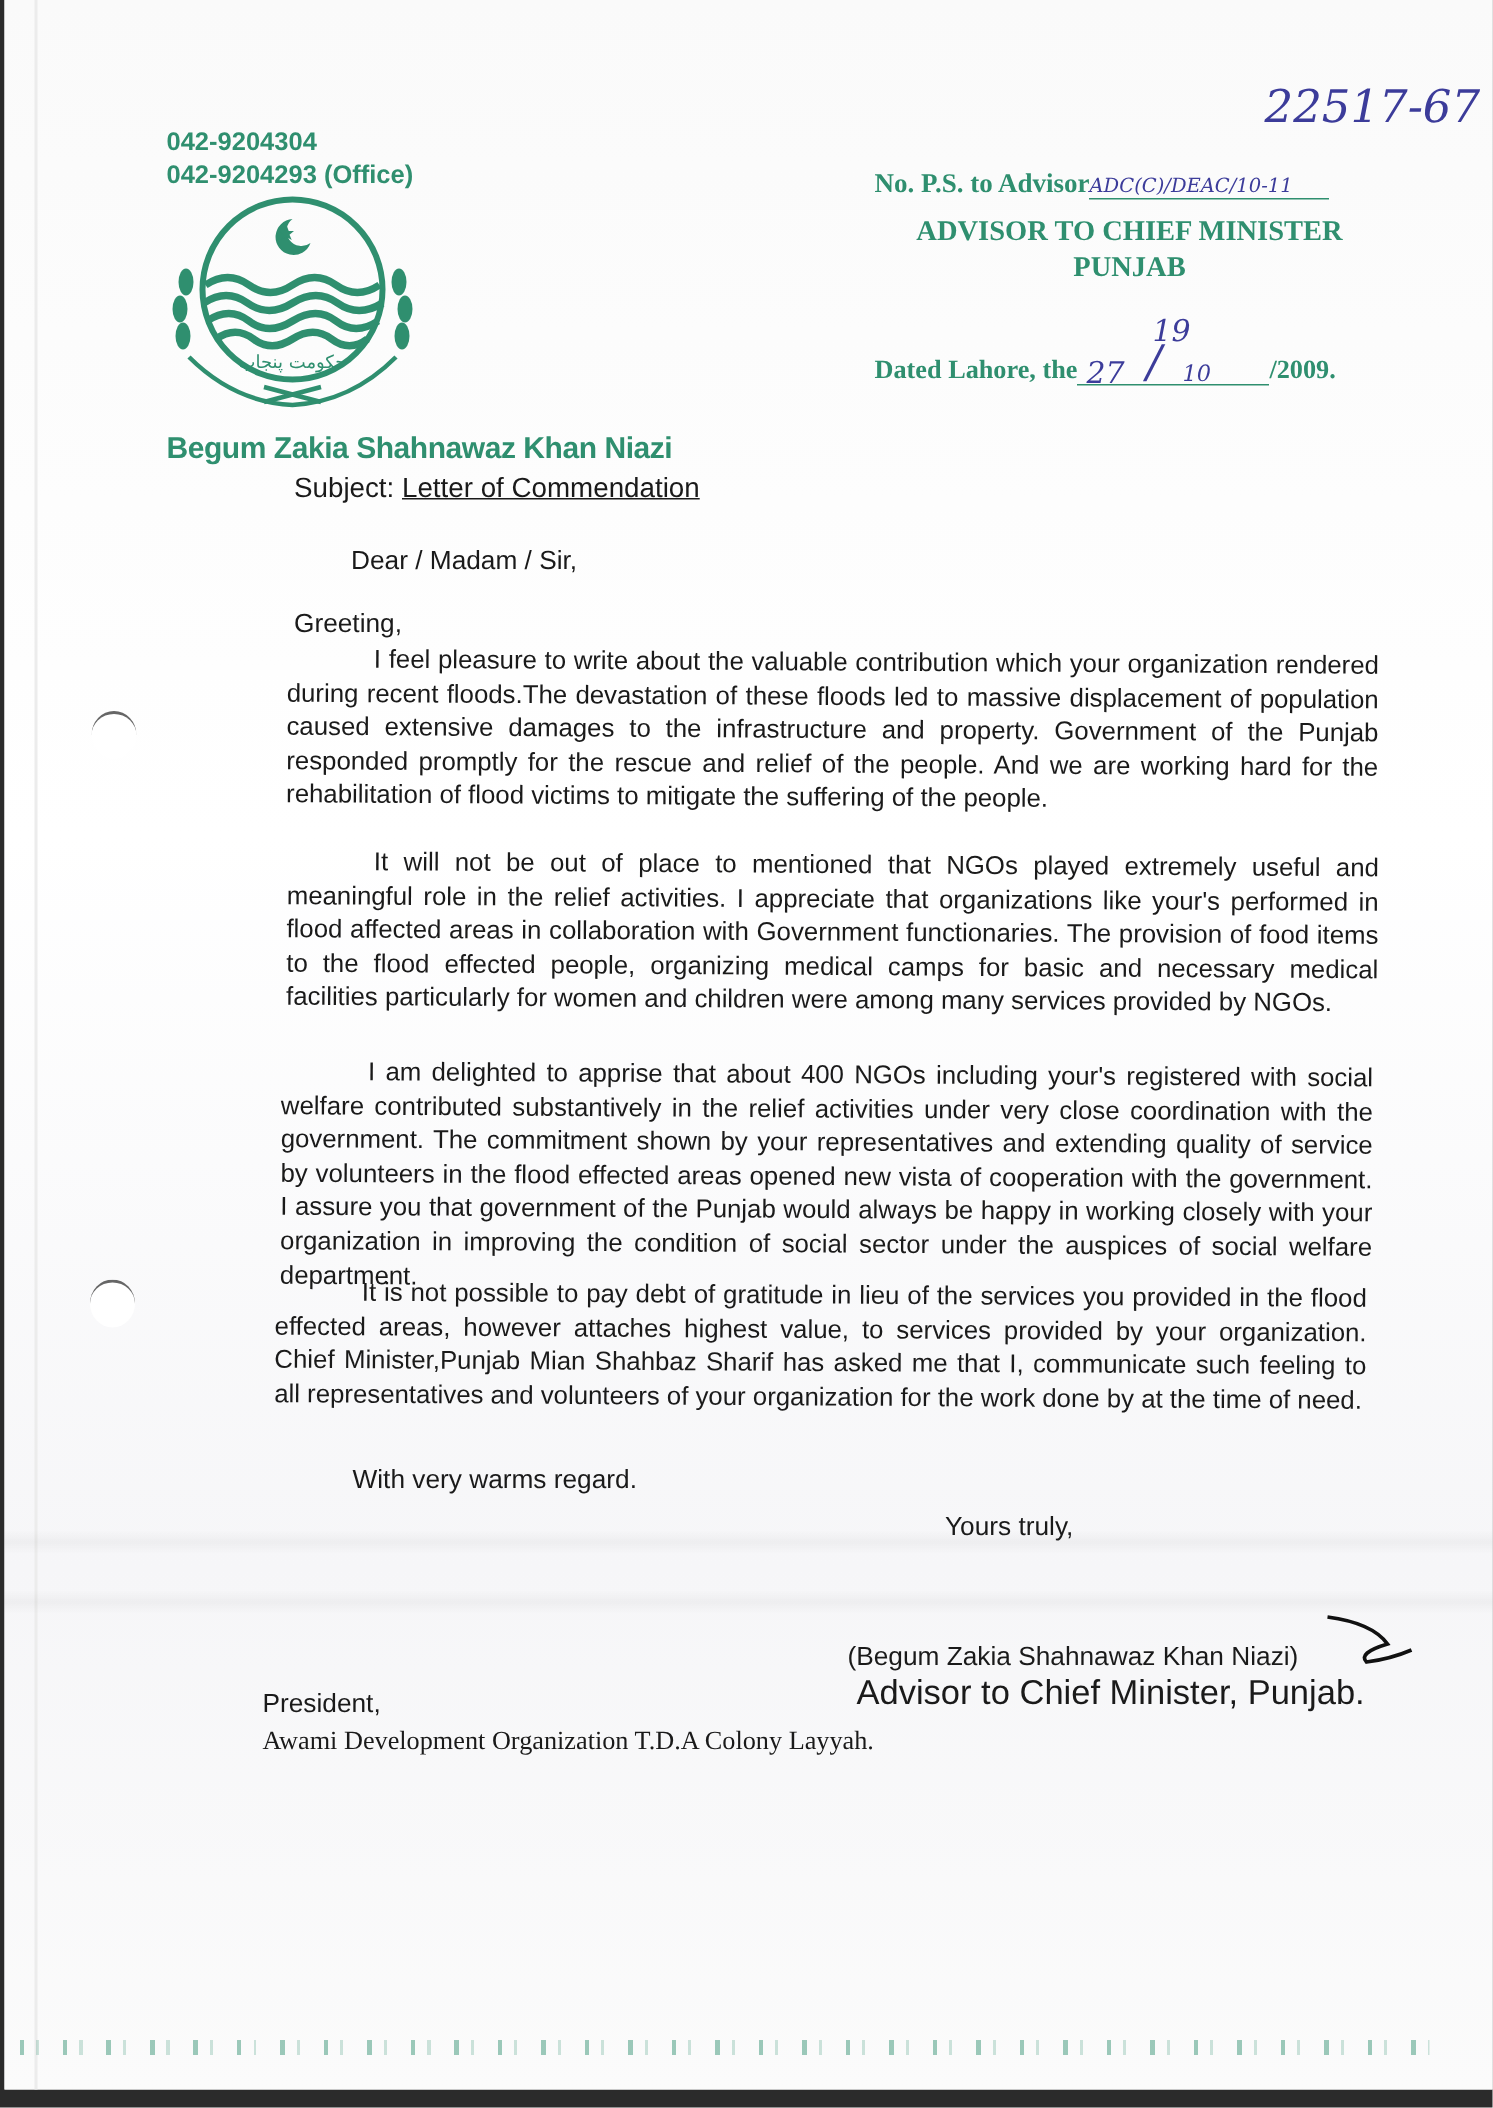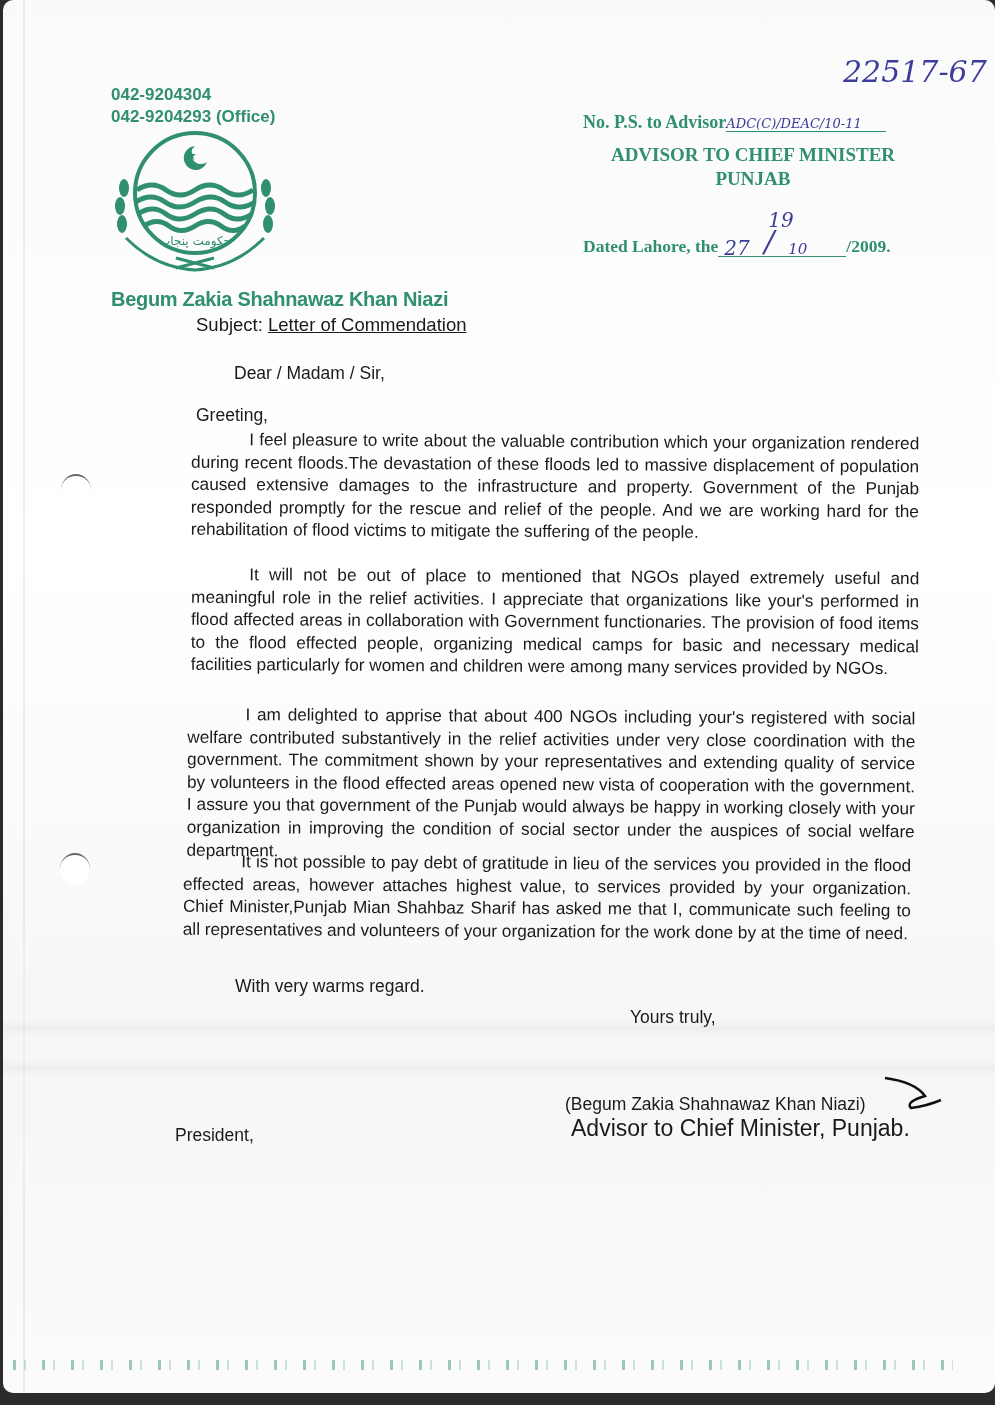--- a/index.html
+++ b/index.html
@@ -1,18 +1,18 @@
 <!DOCTYPE html>
 <html><head>
 <meta charset="utf-8">
 <style>
   html,body{margin:0;padding:0;}
   body{width:995px;height:1405px;background:#2b2b2b;position:relative;overflow:hidden;}
   .page{position:absolute;left:3px;top:0;width:992px;height:1393px;background:#fdfdfd;
-        background-image:linear-gradient(180deg,#fafafa 0%,#ffffff 40%,#f6f6f8 75%,#fbfbfb 100%);border-radius:10px;}
+        background-image:linear-gradient(180deg,#fafafa 0%,#ffffff 40%,#f6f6f8 75%,#fbfbfb 100%);}
   .fold{position:absolute;left:20px;top:0;width:2px;height:1393px;background:#ececec;}
   .crease{position:absolute;left:0;width:992px;height:16px;background:linear-gradient(180deg,rgba(0,0,0,0),rgba(0,0,0,0.035),rgba(0,0,0,0));}
   .green{color:#2f8f6f;}
   .sans{font-family:"Liberation Sans",sans-serif;}
   .serif{font-family:"Liberation Serif",serif;}
   .abs{position:absolute;}
   .phone{font-weight:bold;font-size:17px;line-height:22px;}
   .hdr-right{font-weight:bold;font-size:19px;text-align:center;}
   .ink{color:#3c3c9a;font-family:"DejaVu Serif",serif;font-style:italic;}
   .body-text{font-family:"Liberation Sans",sans-serif;font-size:17.2px;line-height:22.6px;color:#1a1a1a;text-align:justify;width:728px;}
@@ -104,15 +104,16 @@
   <div class="abs sans" style="left:627px;top:1007px;font-size:17.5px;color:#1a1a1a;">Yours truly,</div>
 
   <svg class="abs" style="left:880px;top:1072px;" width="60" height="40">
     <path d="M2 6 q30 4 40 18 q-20 6 -14 12 q16 -2 30 -8" fill="none" stroke="#111" stroke-width="2.5"></path>
   </svg>
 
   <div class="abs sans" style="left:562px;top:1094px;font-size:17.5px;color:#1a1a1a;">(Begum Zakia Shahnawaz Khan Niazi)</div>
   <div class="abs sans" style="left:568px;top:1115px;font-size:23px;color:#1a1a1a;">Advisor to Chief Minister, Punjab.</div>
 
   <div class="abs sans" style="left:172px;top:1125px;font-size:17.5px;color:#1a1a1a;">President,</div>
+  <div class="abs serif" style="left:172px;top:1150px;font-size:17.5px;color:#1a1a1a;">Awami Development Organization T.D.A Colony Layyah.</div>
 
   <div class="bottom-marks"></div>
 </div>
 
 </body></html>

